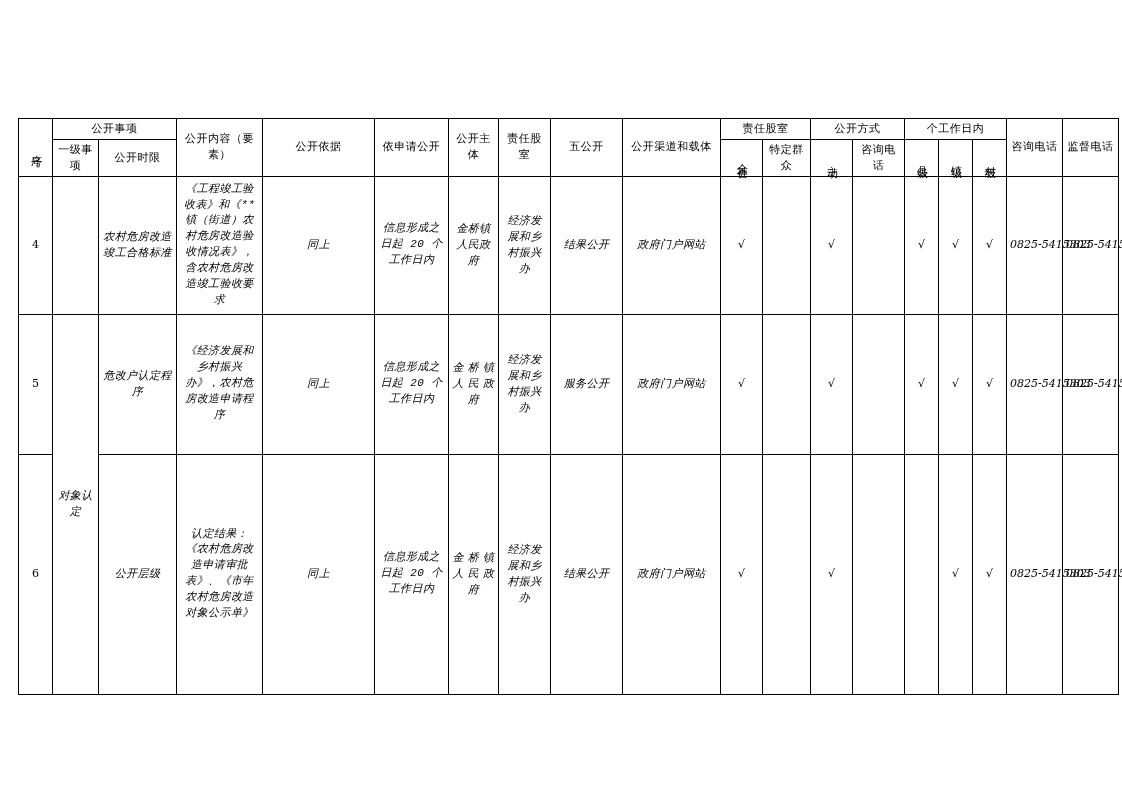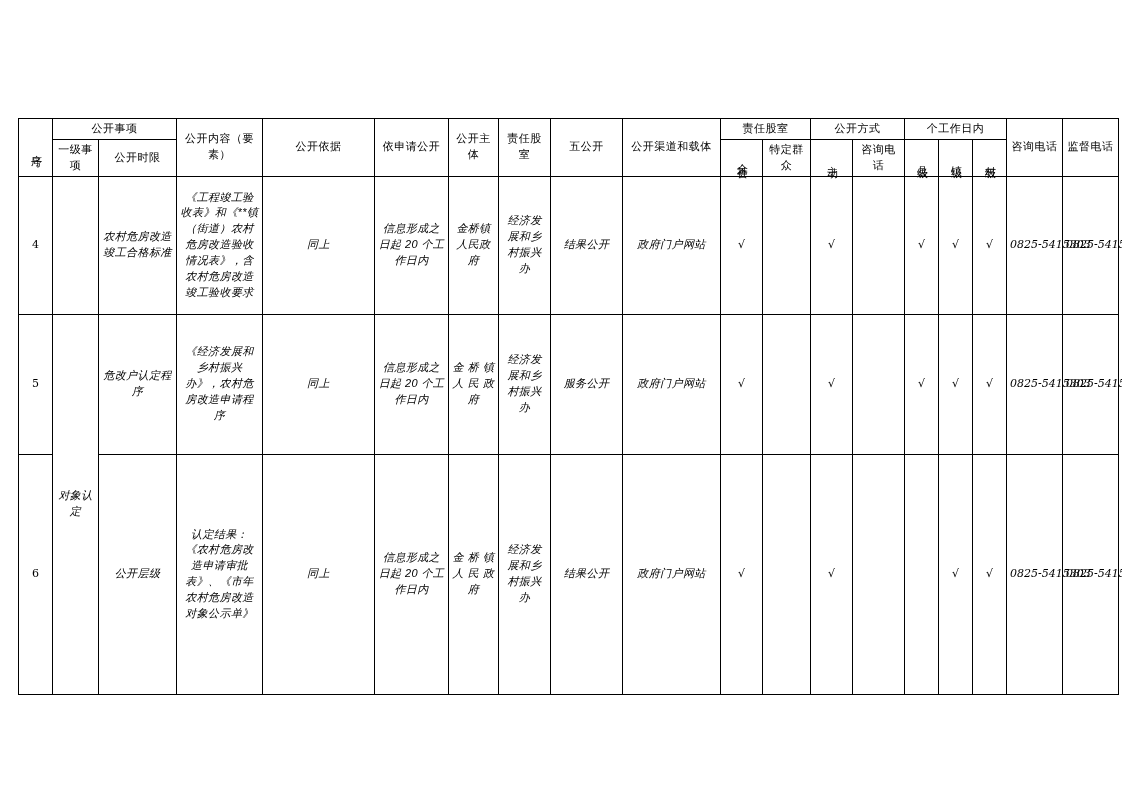--- a/index.html
+++ b/index.html
@@ -58,21 +58,21 @@
   }
   
   .kai {
     font-family: "DejaVu Serif", serif;
     font-style: italic;
     font-size: 11px;
     line-height: 1.55;
     letter-spacing: 0.4px;
   }
   .kai-l {
-    font-family: Liberation Sans, sans-serif;
+    font-family: Liberation Mono, monospace;
     font-style: italic;
     font-size: 11.5px;
     line-height: 1.6;
     letter-spacing: 0.4px;
     text-align: justify;
   }
   .num {
     font-family: "DejaVu Serif", serif;
     font-size: 12px;
   }

